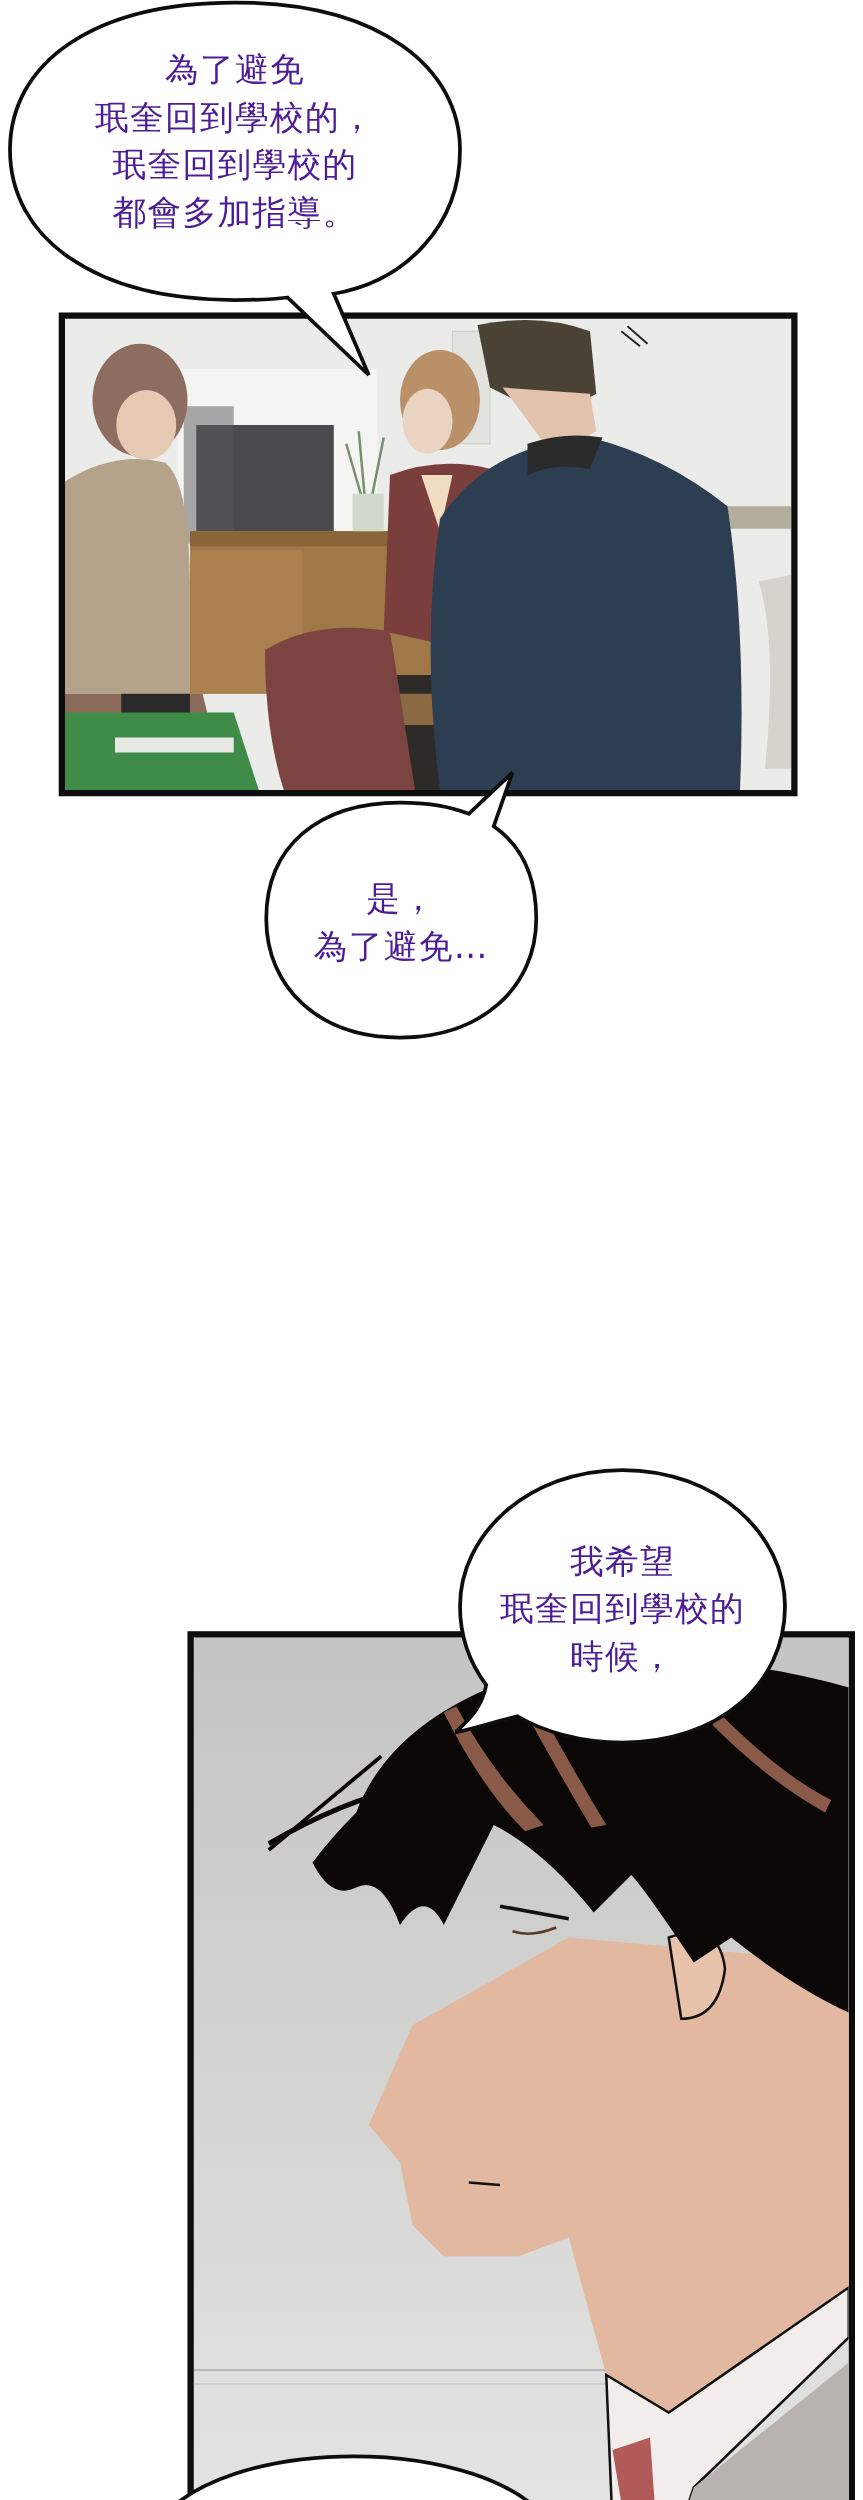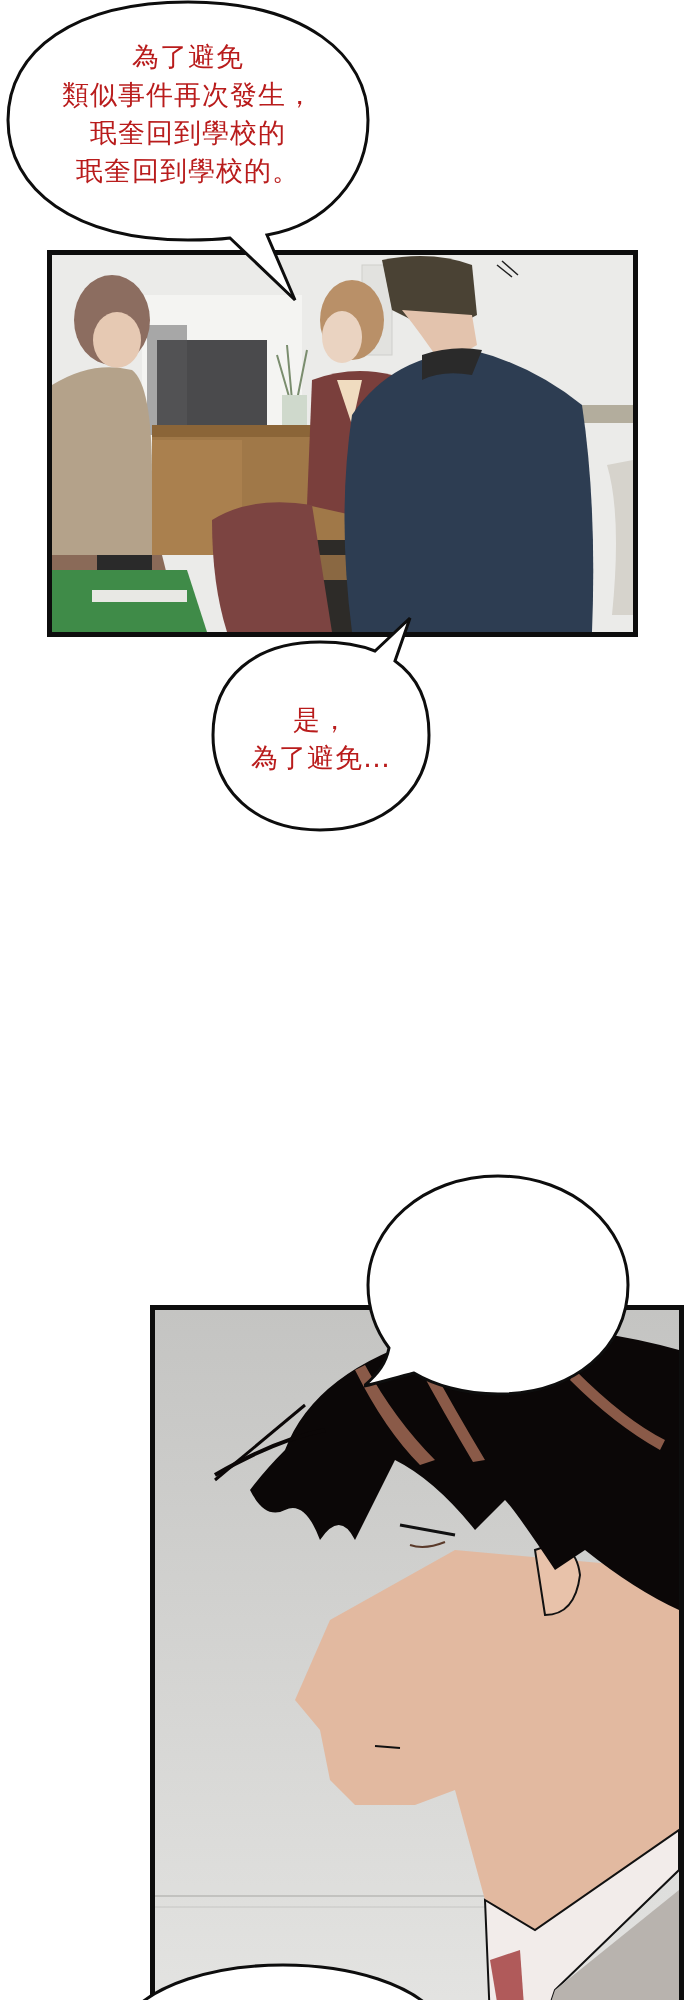--- a/index.html
+++ b/index.html
@@ -1,21 +1,21 @@
 <!DOCTYPE html>
 <html><head>
 <meta charset="utf-8">
 <style>
   html, body { margin:0; padding:0; background:#ffffff; }
   body { width:690px; height:2000px; position:relative; overflow:hidden;
          font-family:"DejaVu Sans","Liberation Sans",sans-serif; }
   .abs { position:absolute; }
   .panel { position:absolute; border:5px solid #0d0d0d; box-sizing:border-box; overflow:hidden; }
   .bubble { position:absolute; display:flex; align-items:center; justify-content:center;
-            text-align:center; color:#b91c1c; }
+            text-align:center; color:#4c1d95; }
   .bubble-text { position:relative; z-index:3; font-size:27px; line-height:38px; letter-spacing:1px; }
   .bubble-text div { white-space:nowrap; }
   svg { display:block; }
 </style>
 </head>
 <body>
 
 <div class="panel" style="left:47px; top:250px; width:591px; height:387px; background:#e9e9e7;">
   <svg width="581" height="377" viewBox="0 0 581 377">
 
@@ -62,23 +62,23 @@
   </svg>
 </div>
 
 <div class="bubble" style="left:5px; top:0px; width:366px; height:240px;">
   <svg class="abs" style="left:0;top:0;z-index:2" width="370" height="305" viewBox="0 0 370 305">
     <path d="M183 2 C300 2 363 55 363 120 C363 180 320 225 262 235 L290 300 L225 238
              C210 240 196 240 183 240 C70 240 3 190 3 120 C3 50 70 2 183 2 Z" fill="#ffffff" stroke="#0d0d0d" stroke-width="3"></path>
   </svg>
   <div class="bubble-text" style="margin-top:-12px;">
     <div>為了避免</div>
-    <div>類似事件再次發生，</div>
+    <div>珉奎回到學校的，</div>
     <div>珉奎回到學校的</div>
-    <div>珉奎回到學校的。</div>
+    <div>都會多加指導。</div>
   </div>
 </div>
 
 <div class="bubble" style="left:210px; top:615px; width:222px; height:220px;">
   <svg class="abs" style="left:0;top:0;z-index:2" width="222" height="220" viewBox="0 0 222 220">
     <path d="M110 27 C130 27 150 30 165 36 L200 3 L185 46 C208 62 219 88 219 120
              C219 175 175 215 110 215 C45 215 3 175 3 120 C3 62 45 27 110 27 Z" fill="#ffffff" stroke="#0d0d0d" stroke-width="3"></path>
   </svg>
   <div class="bubble-text" style="margin-top:28px;">
     <div>是，</div>
@@ -123,19 +123,24 @@
     <path d="M335 650 L365 640 L370 710 L345 710 Z" fill="#b05a5a"></path>
   </svg>
 </div>
 
 <div class="bubble" style="left:364px; top:1173px; width:268px; height:224px;">
   <svg class="abs" style="left:0;top:0;z-index:2" width="268" height="224" viewBox="0 0 268 224">
     <path d="M134 3 C210 3 264 55 264 112 C264 175 210 221 134 221
              C100 221 70 212 50 200 C30 205 15 210 0 213 C15 200 22 190 25 175
              C10 155 4 135 4 112 C4 55 58 3 134 3 Z" fill="#ffffff" stroke="#0d0d0d" stroke-width="3"></path>
   </svg>
+  <div class="bubble-text" style="margin-top:6px;">
+    <div>我希望</div>
+    <div>珉奎回到學校的</div>
+    <div>時候，</div>
+  </div>
 </div>
 
 <div class="abs" style="left:118px; top:1963px; width:330px; height:60px;">
   <svg width="330" height="60" viewBox="0 0 330 60">
     <path d="M5 60 C30 20 100 2 165 2 C230 2 300 20 325 60 Z" fill="#ffffff" stroke="#0d0d0d" stroke-width="3"></path>
   </svg>
 </div>
 
 </body></html>

